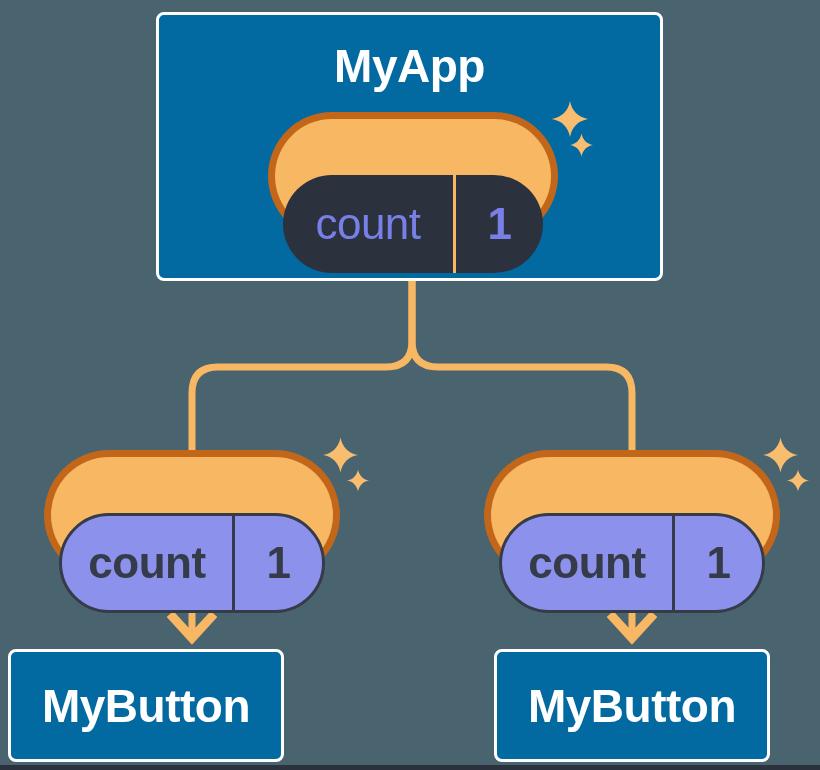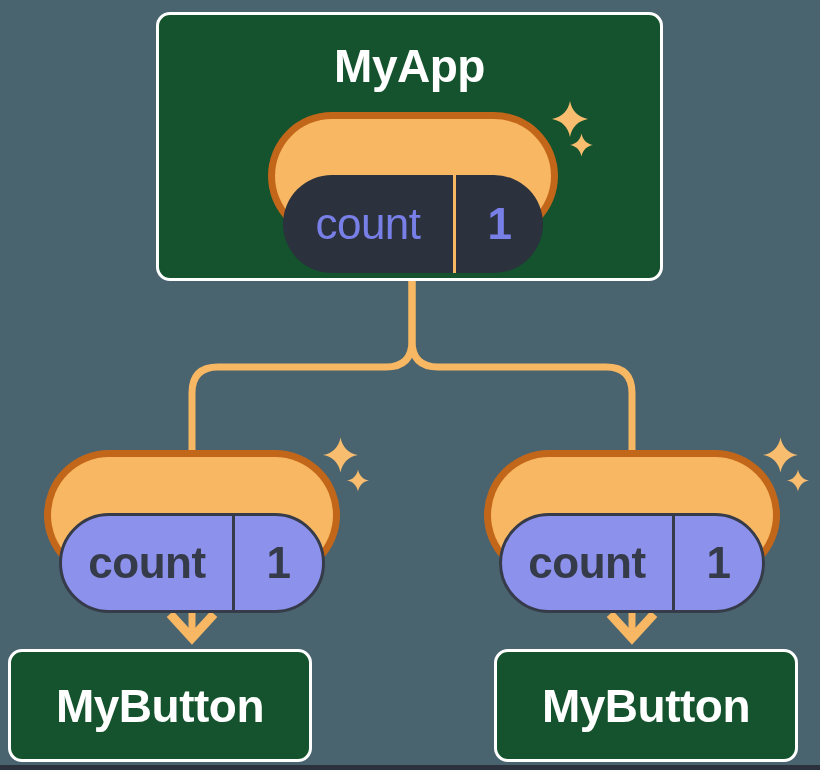--- a/index.html
+++ b/index.html
@@ -9,35 +9,35 @@
   }
   .stage {
     position: relative;
     width: 820px; height: 770px;
     background: #4A646F;
   }
 
   
   .card {
     position: absolute;
-    background: #14532d;
+    background: #0369a1;
     border: 3px solid #FFFFFF;
-    border-radius: 14px;
+    border-radius: 8px;
     box-sizing: border-box;
     z-index: 1;
   }
   .card-root { left: 156px; top: 12px; width: 507px; height: 269px; }
   .card-root .card-title {
     position: absolute; left: 0; top: 24px; width: 100%;
     text-align: center;
     color: #FFFFFF; font-size: 46px; font-weight: 700; letter-spacing: -0.5px;
   }
   .card-leaf {
     display: flex; align-items: center; justify-content: center;
-    width: 304px; height: 113px; top: 649px;
+    width: 276px; height: 113px; top: 649px;
     color: #FFFFFF; font-size: 46px; font-weight: 700; letter-spacing: -0.5px;
   }
   .card-leaf-left  { left: 8px; }
   .card-leaf-right { left: 494px; }
 
   
   .pill {
     position: absolute;
     background: #C2661A;           
     border-radius: 999px;

